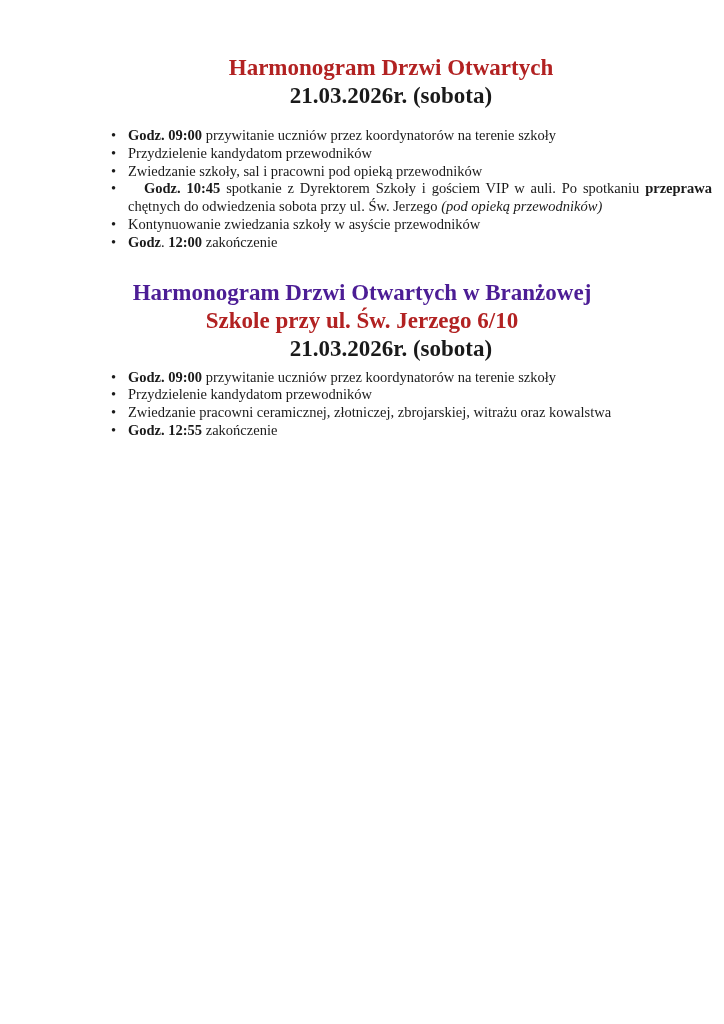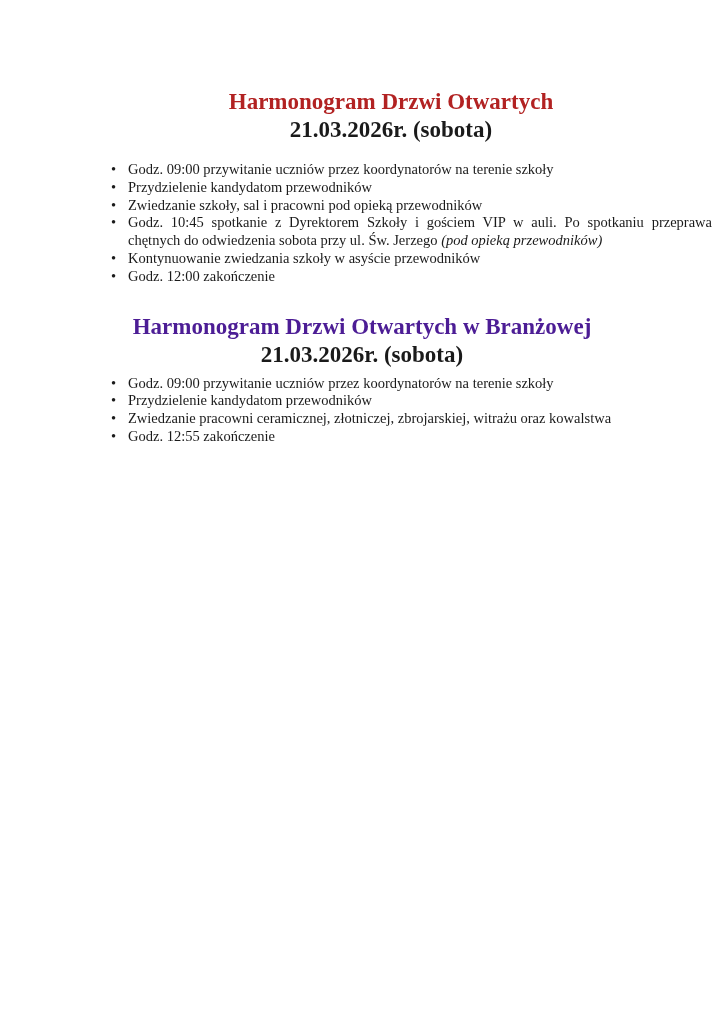--- a/index.html
+++ b/index.html
@@ -10,21 +10,21 @@
   .page {
     position: relative;
     width: 724px;
     height: 1024px;
     background: #ffffff;
     overflow: hidden;
     font-family: "Liberation Serif", serif;
     color: #1a1a1a;
   }
   .content {
-    padding-top: 88px;
+    padding-top: 54px;
   }
   
   .heading-line {
     font-weight: bold;
     font-size: 23px;
     line-height: 28px;
     text-align: center;
     white-space: nowrap;
   }
   
@@ -55,28 +55,29 @@
     top: 0;
     font-size: 14.5px;
     color: #1a1a1a;
   }
   .line { text-align: left; }
   
   .line.just {
     text-align: justify;
     height: 17.8px;
     overflow: hidden;
+    margin-left: 16px;
   }
   .line.just::after {
     content: "";
     display: inline-block;
     width: 100%;
     height: 0;
   }
-  .b { font-weight: normal; }
+  .b { font-weight: bold; }
   .i { font-style: italic; }
 </style>
 </head>
 <body>
 
 <div class="page">
   <div class="content" id="sections-root">
   <section class="schedule-section">
     <div class="heading">
           <div class="heading-line" style="color: rgb(178, 34, 34);">Harmonogram Drzwi Otwartych</div>
@@ -101,20 +102,21 @@
           </li>
           <li>
             <div class="line"><span class="b ">Godz</span><span class="">. </span><span class="b ">12:00</span><span class=""> zakończenie</span></div>
           </li>
         </ul>
   </section>
 
   <section class="schedule-section">
     <div class="heading">
           <div class="heading-line" style="color: #4c1d95;">Harmonogram Drzwi Otwartych w Branżowej</div>
+          <div class="heading-line" style="color: rgb(178, 34, 34);">Szkole przy ul. Św. Jerzego 6/10</div>
           <div class="heading-line" style="color: rgb(26, 26, 26);">21.03.2026r. (sobota)</div>
         </div>
     <ul class="bullets">
           <li>
             <div class="line"><span class="b ">Godz. 09:00</span><span class=""> przywitanie uczniów przez koordynatorów na terenie szkoły</span></div>
           </li>
           <li>
             <div class="line"><span class="">Przydzielenie kandydatom przewodników</span></div>
           </li>
           <li>

